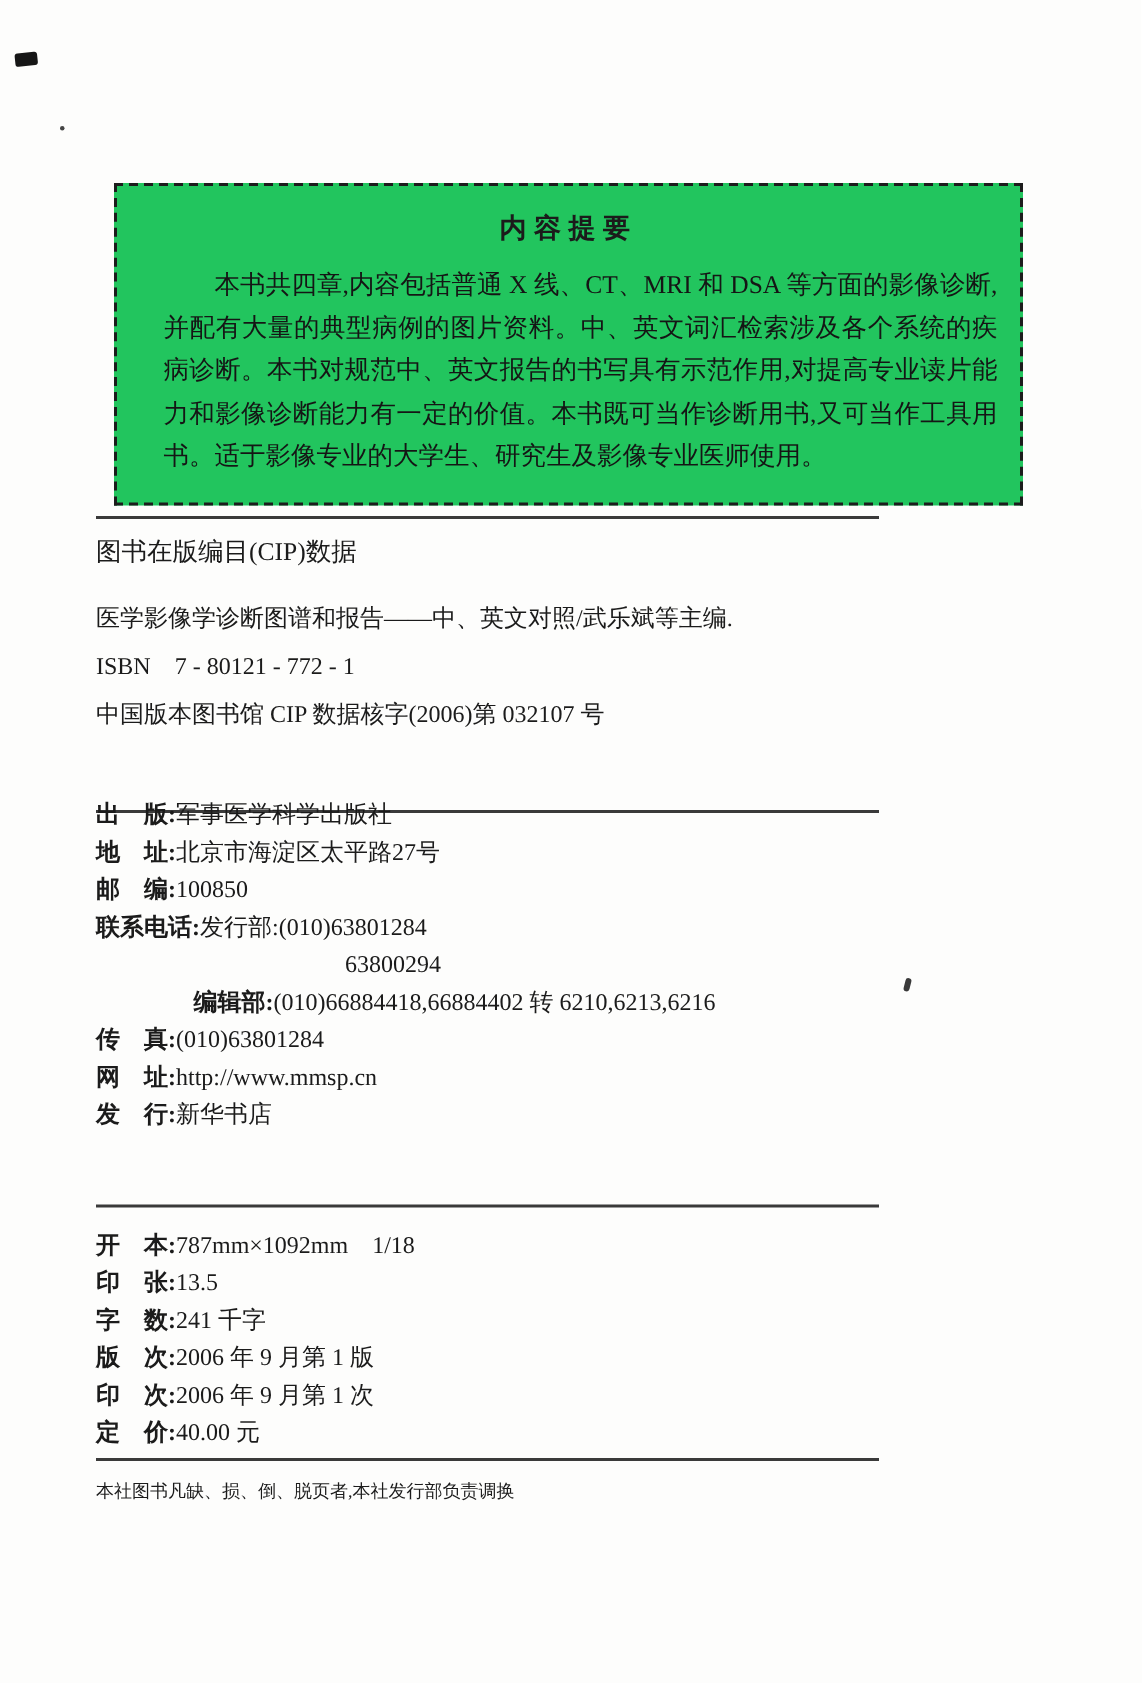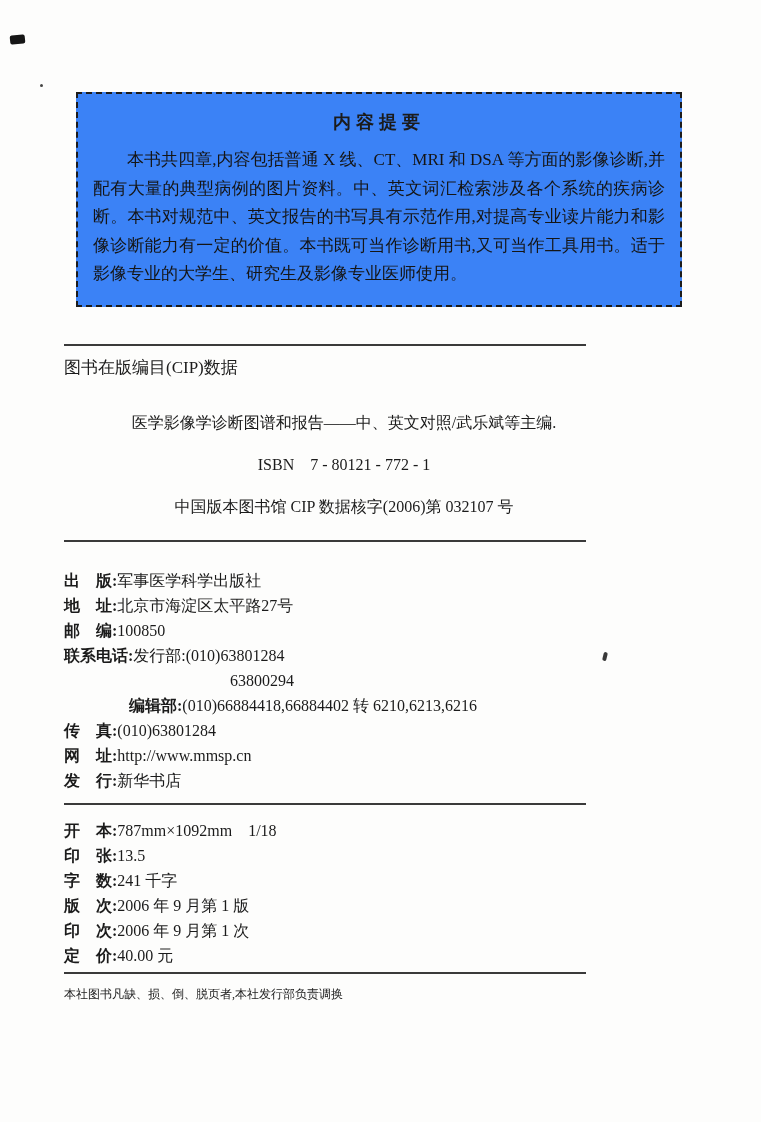--- a/index.html
+++ b/index.html
@@ -16,34 +16,34 @@
 
   
   .artifact { position: absolute; background: #161616; }
   .artifact-1 { left: 10px; top: 35px; width: 15px; height: 9px; border-radius: 2px; transform: rotate(-6deg); }
   .artifact-2 { left: 40px; top: 84px; width: 3px; height: 3px; border-radius: 50%; opacity: .8; }
   .artifact-3 { left: 603px; top: 652px; width: 4px; height: 9px; border-radius: 2px; transform: rotate(14deg); opacity: .85; }
 
   
   .summary-box {
     position: absolute;
-    left: 76px; top: 92px;
+    left: 76px; top: 122px;
     width: 606px;
     border: 2px dashed #1c1c1c;
     padding: 16px 13px 16px 13px;
-    background: #3b82f6;
+    background: #22c55e;
   }
   .summary-title {
     text-align: center;
     font-weight: bold;
     font-size: 18px;
     letter-spacing: 5px;
   }
   .summary-body {
-    margin: 12px 2px 0 2px;
+    margin: 12px 2px 0 18px;
     font-size: 17px;
     line-height: 28.5px;
     text-align: justify;
     text-indent: 2em;
     color: #151515;
   }
 
   
   .rule {
     position: absolute;
@@ -63,28 +63,28 @@
     left: 64px; top: 356px;
     font-weight: normal;
     font-size: 17px;
   }
   .cip-block {
     position: absolute;
     left: 64px; top: 394px;
     width: 560px;
     font-size: 16px;
   }
-  .cip-line { margin: 16px 0 2px 0; line-height: 26px; white-space: nowrap; text-align: center; }
+  .cip-line { margin: 6px 0 2px 0; line-height: 26px; white-space: nowrap; }
   .cip-line.gap-after { margin-bottom: 6px; }
   .cip-line.indent { padding-left: 8px; }
 
   
   .pub-block {
     position: absolute;
-    left: 64px; top: 568px;
+    left: 64px; top: 531px;
     width: 560px;
     font-size: 16px;
   }
   .pub-row { line-height: 25px; white-space: nowrap; }
   .pub-label { font-weight: bold; }
   .indent-mid  { padding-left: 65px; }
   .indent-deep { padding-left: 166px; }
 
   
   .specs-block {

